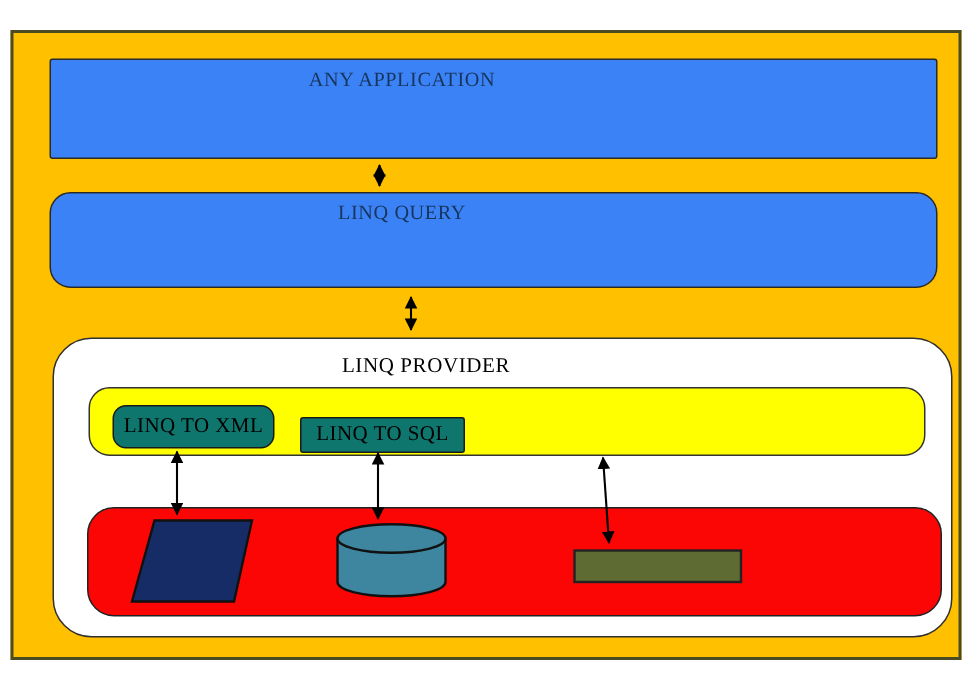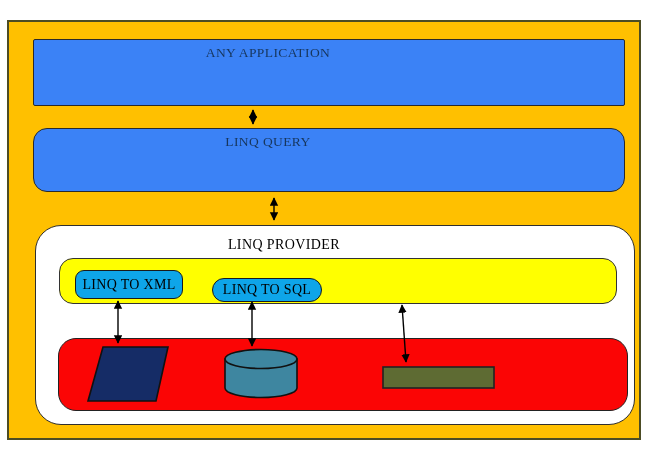--- a/index.html
+++ b/index.html
@@ -26,26 +26,26 @@
   }
   .provider-label{
     position:absolute;left:248px;top:11px;transform:translateX(-50%);
     white-space:nowrap;font-size:14px;letter-spacing:.4px;color:#000000;
   }
   .yellow-bar{
     position:absolute;left:23px;top:32px;width:558px;height:46px;
     background:#FFFF00;border:1.4px solid #333333;border-radius:14px;box-sizing:border-box;
   }
   .prov-box{
-    position:absolute;background:#0ea5e9;border:1.5px solid #1A1A1A;box-sizing:border-box;
+    position:absolute;background:#0f766e;border:1.5px solid #1A1A1A;box-sizing:border-box;
     display:flex;align-items:center;justify-content:center;
     font-size:14px;letter-spacing:.3px;color:#000000;white-space:nowrap;
   }
   .prov-xml{left:15px;top:11px;width:108px;height:29px;border-radius:9px;}
-  .prov-sql{left:152px;top:19px;width:110px;height:24px;border-radius:12px;}
+  .prov-sql{left:140px;top:19px;width:110px;height:24px;border-radius:2px;}
   .prov-obj{left:278px;top:18px;width:133px;height:27px;border-radius:2px;}
   .red-bar{
     position:absolute;left:22px;top:112px;width:570px;height:73px;
     background:#FB0505;border:1.5px solid #222222;border-radius:18px;box-sizing:border-box;
   }
   .overlay{position:absolute;left:0;top:0;width:650px;height:456px;pointer-events:none;}
 </style>
 </head>
 <body>
 

